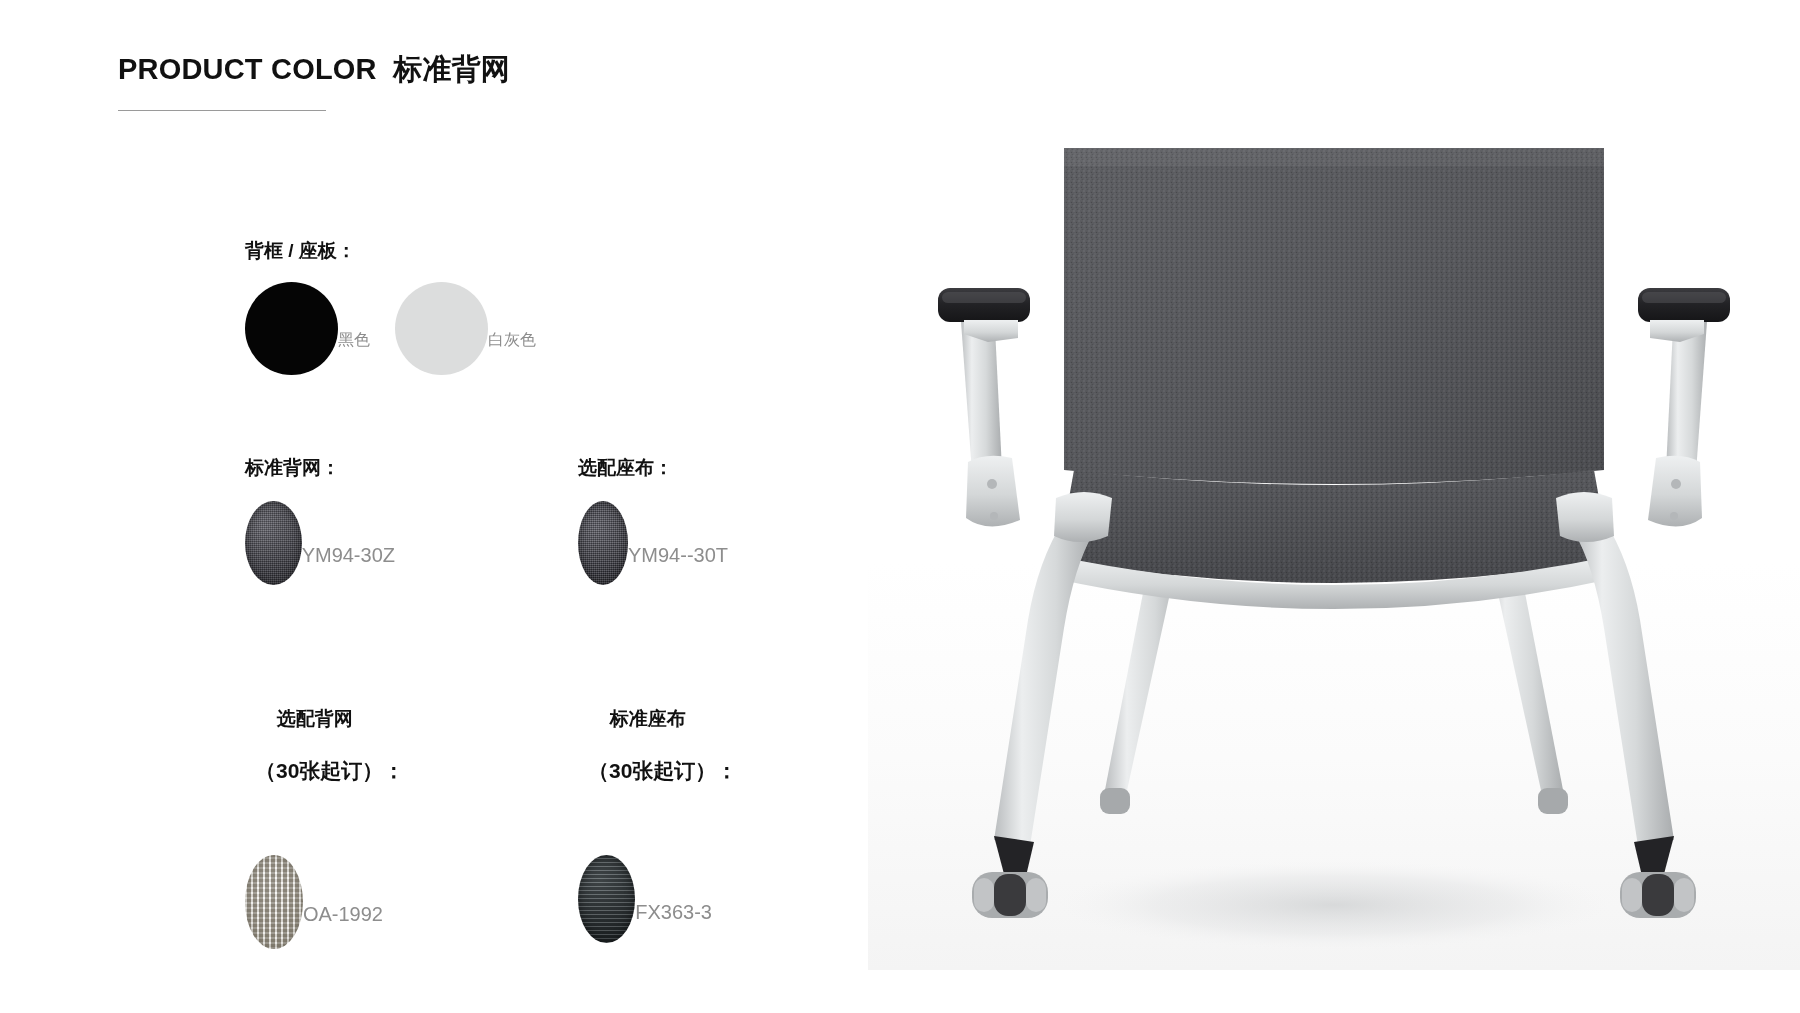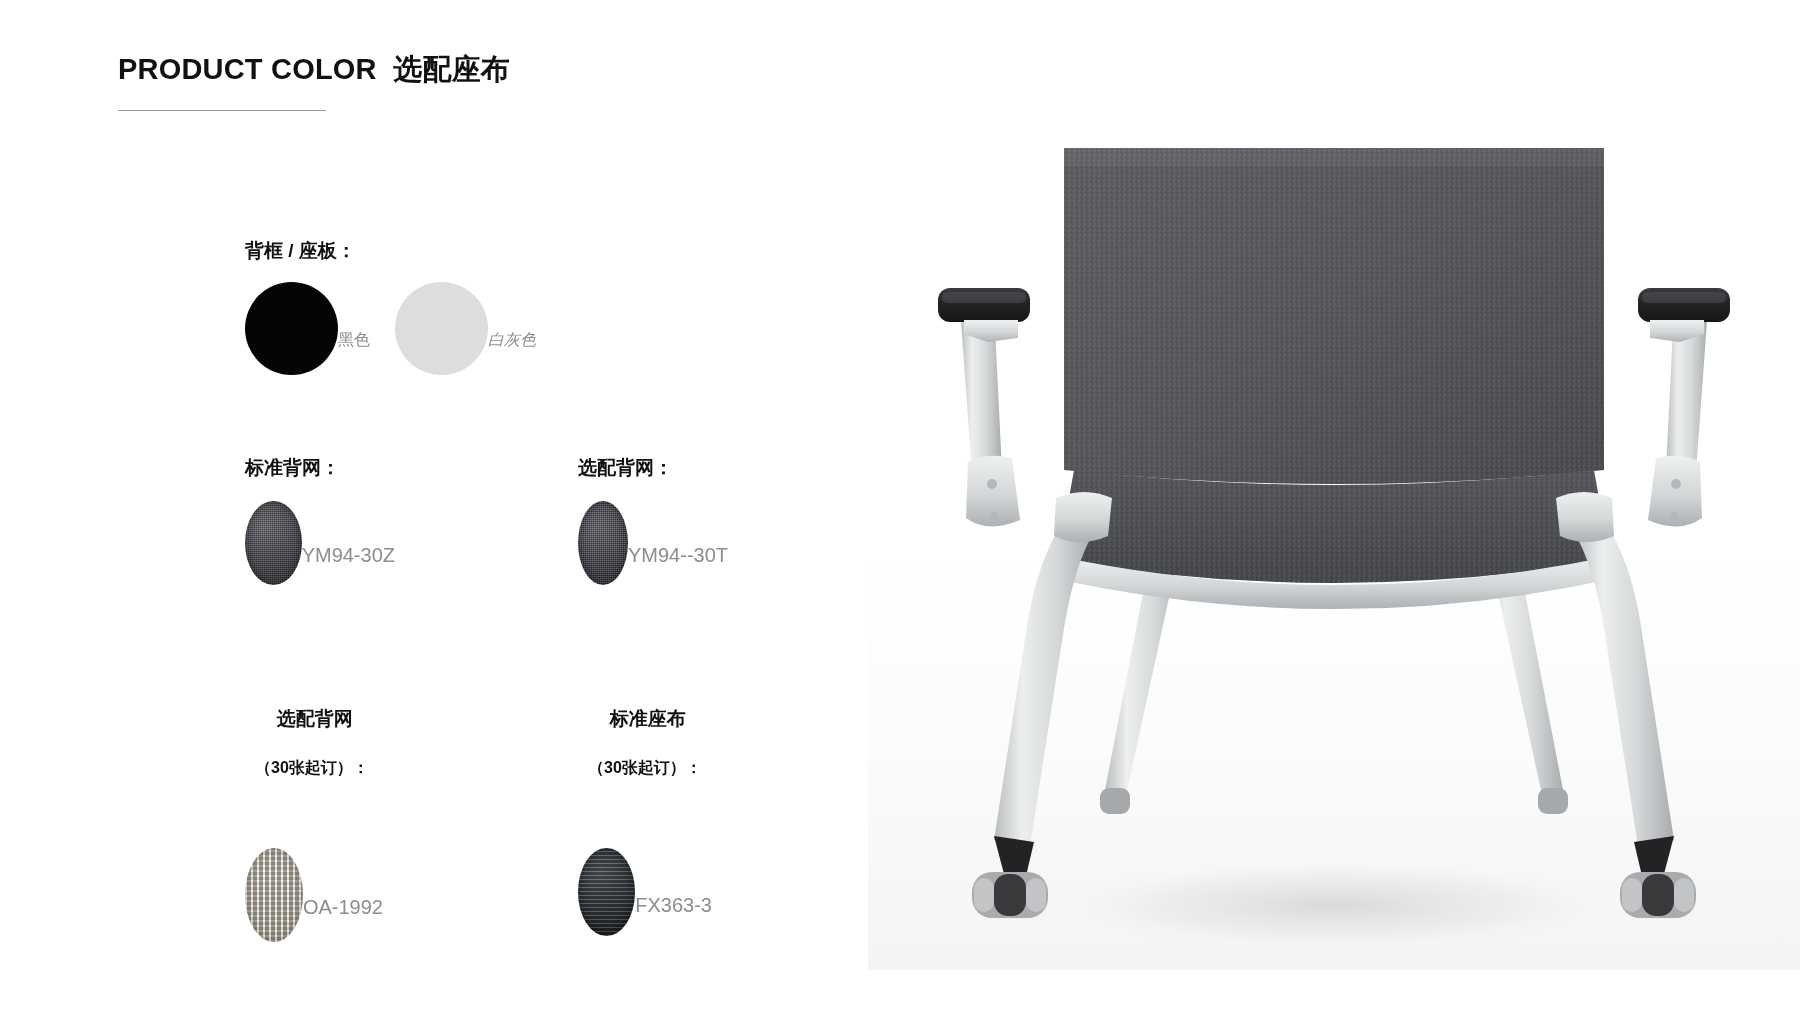--- a/index.html
+++ b/index.html
@@ -52,21 +52,21 @@
   }
   .group-label {
     font-size: 19px;
     font-weight: bold;
     color: #111111;
     line-height: 1.35;
     white-space: pre;
   }
   .group-label .sub {
     display: block;
-    font-size: 16px;
+    font-size: 21px;
     padding-left: 10px;
   }
   .swatch-row {
     display: flex;
     align-items: flex-start;
   }
   .swatch-cell {
     display: flex;
     flex-direction: row;
     align-items: center;
@@ -150,52 +150,52 @@
     height: 970px;
     background:
       linear-gradient(180deg, #ffffff 0%, #ffffff 58%, #fbfbfb 78%, #f4f4f4 100%);
   }
   .product-photo svg { display: block; width: 100%; height: 100%; }
 </style>
 </head>
 <body>
 
 <div class="page-header">
-  <div class="page-title">PRODUCT COLOR  选配座布</div>
+  <div class="page-title">PRODUCT COLOR  标准背网</div>
   <div class="title-rule"></div>
 </div>
 
 <div class="swatch-panel">
 
   <div class="group" style="left:245px; top:238px;">
     <div class="group-label">背框 / 座板：</div>
     <div class="swatch-row" style="margin-top:18px;">
       <div class="swatch-cell" style="width:150px;">
         <span class="swatch-dot tex-solid-black" style="width:93px;height:93px;"></span>
         <span class="swatch-caption cjk" style="margin-top:24px;">黑色</span>
       </div>
       <div class="swatch-cell" style="width:150px;">
         <span class="swatch-dot tex-solid-lightgrey" style="width:93px;height:93px;"></span>
-        <span class="swatch-caption cjk" style="margin-top:24px;font-style:italic;">白灰色</span>
+        <span class="swatch-caption cjk" style="margin-top:24px;">白灰色</span>
       </div>
     </div>
   </div>
 
   <div class="group" style="left:245px; top:455px;">
     <div class="group-label">标准背网：</div>
     <div class="swatch-row" style="margin-top:20px;">
       <div class="swatch-cell" style="width:150px;">
         <span class="swatch-dot tex-ym-mesh" style="width:84px;height:84px;"></span>
         <span class="swatch-caption" style="margin-top:26px;">YM94-30Z</span>
       </div>
     </div>
   </div>
 
   <div class="group" style="left:578px; top:455px;">
-    <div class="group-label">选配背网：</div>
+    <div class="group-label">选配座布：</div>
     <div class="swatch-row" style="margin-top:20px;">
       <div class="swatch-cell" style="width:150px;">
         <span class="swatch-dot tex-ym-weave" style="width:84px;height:84px;"></span>
         <span class="swatch-caption" style="margin-top:26px;">YM94--30T</span>
       </div>
     </div>
   </div>
 
   <div class="group" style="left:245px; top:680px;">
     <div class="group-label">

